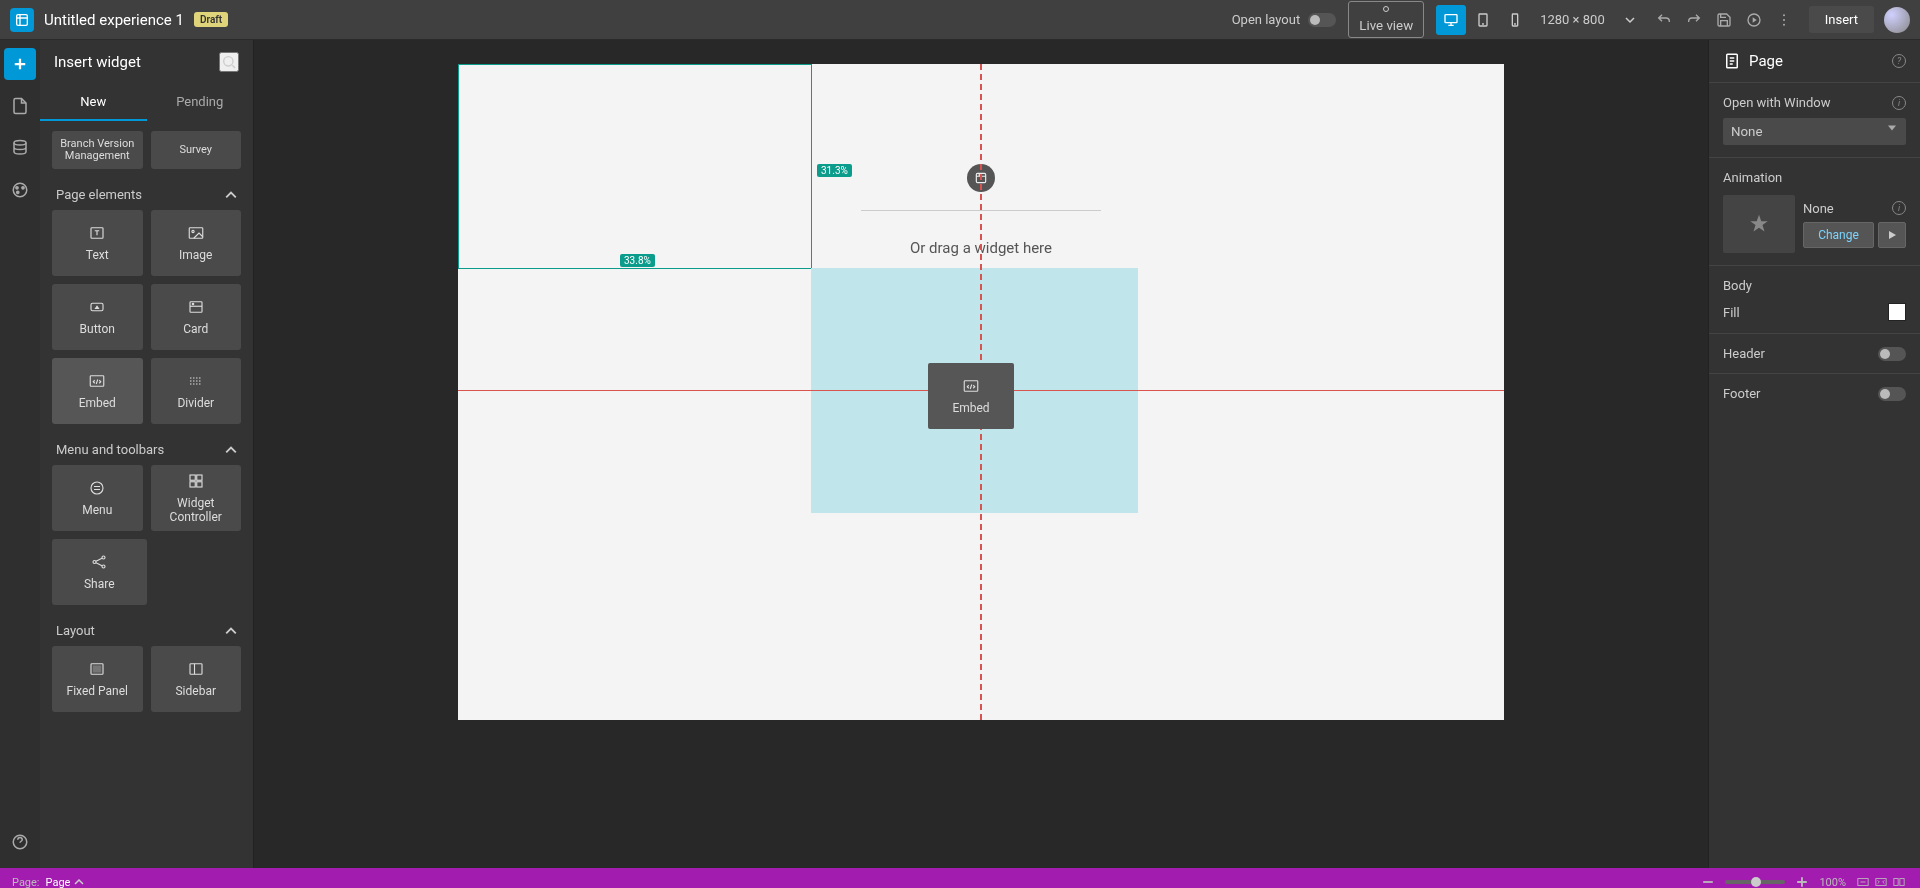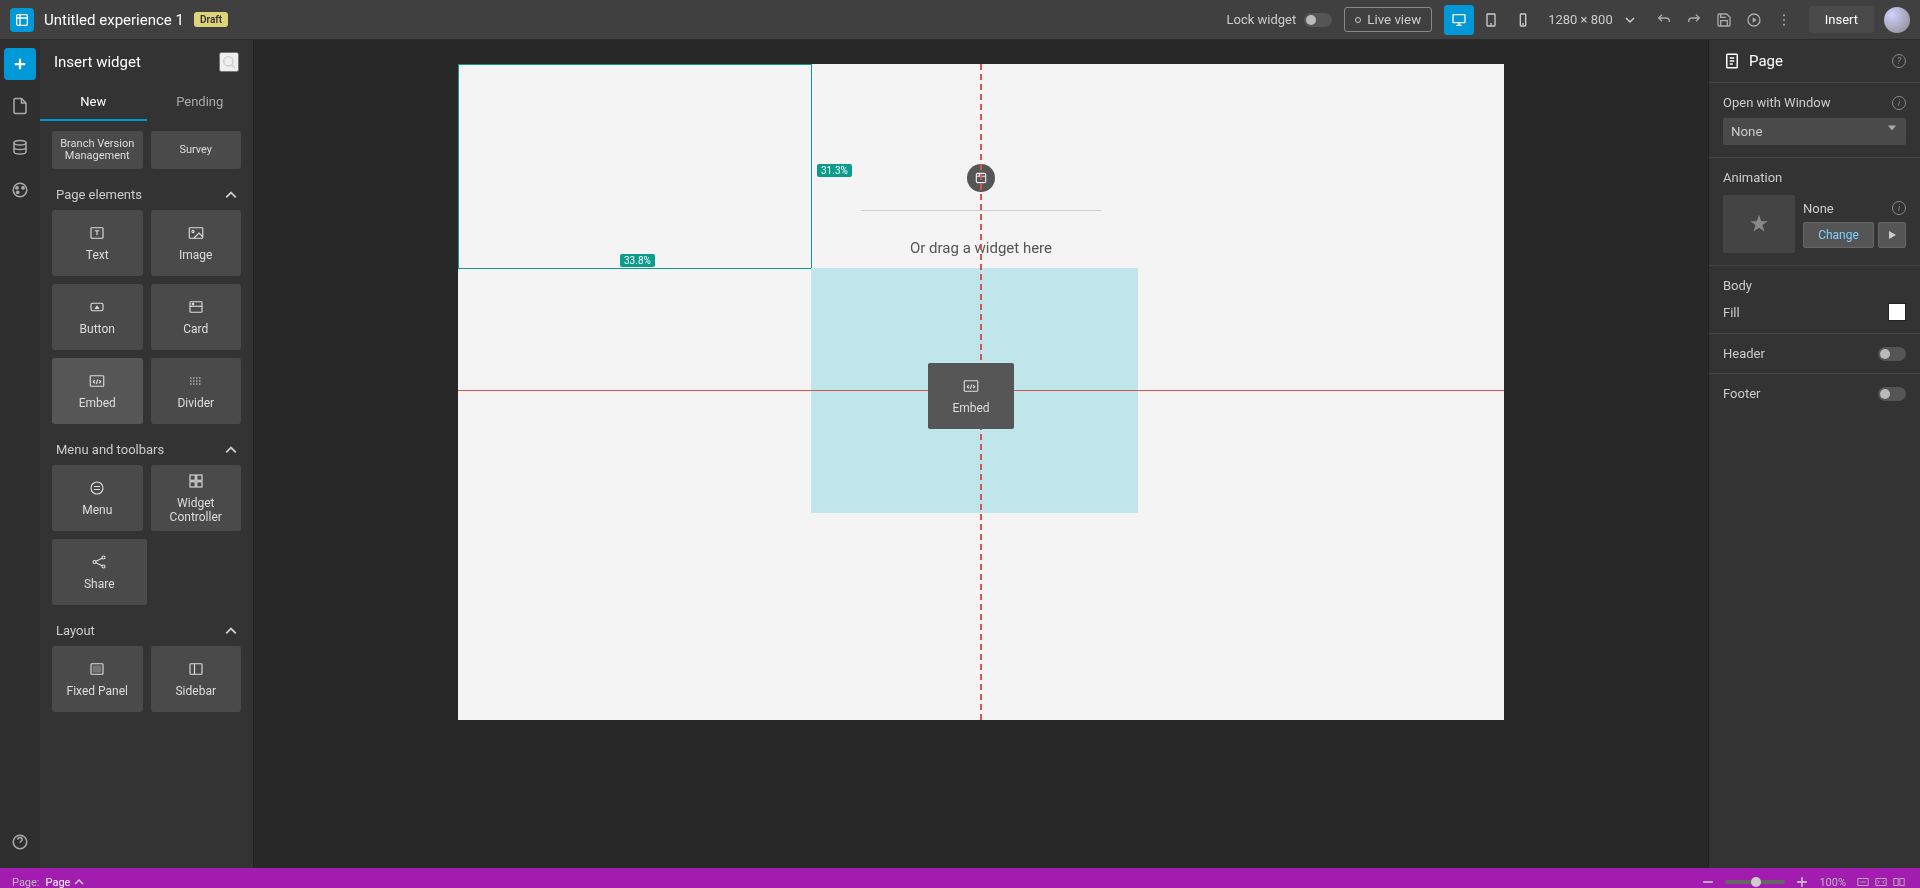--- a/index.html
+++ b/index.html
@@ -8,27 +8,27 @@
 
 .topbar { height: 40px; background: #404040; display: flex; align-items: center; padding: 0 10px; border-bottom: 1px solid #2a2a2a; }
 .topbar .logo { width: 24px; height: 24px; background: #0098d6; border-radius: 4px; display: flex; align-items: center; justify-content: center; margin-right: 10px; }
 .topbar .logo svg { width: 16px; height: 16px; }
 .topbar .title { color: #fff; font-size: 15px; margin-right: 10px; }
 .topbar .draft-badge { background: #e0d47a; color: #333; font-size: 10px; padding: 2px 6px; border-radius: 3px; font-weight: 600; }
 .topbar .spacer { flex: 1; }
 .topbar .lock-label { color: #ccc; font-size: 13px; margin-right: 8px; }
 .toggle { width: 28px; height: 14px; background: #555; border-radius: 7px; position: relative; cursor: pointer; }
 .toggle .knob { width: 10px; height: 10px; background: #bbb; border-radius: 50%; position: absolute; top: 2px; left: 2px; }
-.topbar .live-view { border: 1px solid #888; color: #ccc; padding: 4px 10px; border-radius: 3px; margin: 0 12px; display: flex; align-items: center; gap: 6px; cursor: pointer; background: transparent; }
+.topbar .live-view { border: 1px solid #888; color: #ccc; padding: 4px 10px; border-radius: 3px; margin: 0 12px; display: flex; align-items: center; gap: 6px; cursor: pointer; background: transparent; flex-direction: column; }
 .topbar .live-view .dot { width: 6px; height: 6px; border: 1px solid #ccc; border-radius: 50%; }
 .device-btns { display: flex; gap: 2px; margin-right: 10px; }
 .device-btn { width: 30px; height: 30px; display: flex; align-items: center; justify-content: center; border-radius: 3px; cursor: pointer; background: transparent; border: none; color: #ccc; }
 .device-btn.active { background: #0098d6; color: #fff; }
 .device-btn svg { width: 16px; height: 16px; }
-.topbar .dims { color: #ccc; margin-right: 14px; display: flex; align-items: center; gap: 12px; cursor: pointer; }
+.topbar .dims { color: #ccc; margin-right: 14px; display: flex; align-items: center; gap: 20px; cursor: pointer; }
 .topbar .icon-btn { width: 30px; height: 30px; display: flex; align-items: center; justify-content: center; color: #aaa; cursor: pointer; background: transparent; border: none; }
 .topbar .icon-btn svg { width: 16px; height: 16px; }
 .topbar .publish { background: #4a4a4a; color: #fff; border: none; padding: 6px 16px; border-radius: 3px; margin: 0 10px; cursor: pointer; font-size: 13px; }
 .topbar .avatar { width: 26px; height: 26px; border-radius: 50%; background: radial-gradient(circle at 30% 30%, #d0d0ff, #888); }
 
 
 .main { display: flex; height: calc(100% - 40px - 20px); }
 
 
 .leftrail { width: 40px; background: #2f2f2f; display: flex; flex-direction: column; align-items: center; padding-top: 8px; gap: 10px; }
@@ -110,21 +110,21 @@
 <div class="topbar">
   <div class="logo">
     <svg viewBox="0 0 24 24" fill="none" stroke="#fff" stroke-width="2">
         <rect x="4" y="4" width="16" height="16" rx="2"></rect>
         <path d="M4 9h16M9 4v16"></path>
       </svg>
   </div>
   <div class="title">Untitled experience 1</div>
   <div class="draft-badge">Draft</div>
   <div class="spacer"></div>
-  <div class="lock-label">Lock widget</div>
+  <div class="lock-label">Open layout</div>
   <div class="toggle">
       <div class="knob"></div>
     </div>
   <button class="live-view">
     <span class="dot"></span>
     <span>Live view</span>
   </button>
   <div class="device-btns">
     <button class="device-btn active">
         <svg viewBox="0 0 24 24" fill="none" stroke="currentColor" stroke-width="2">

